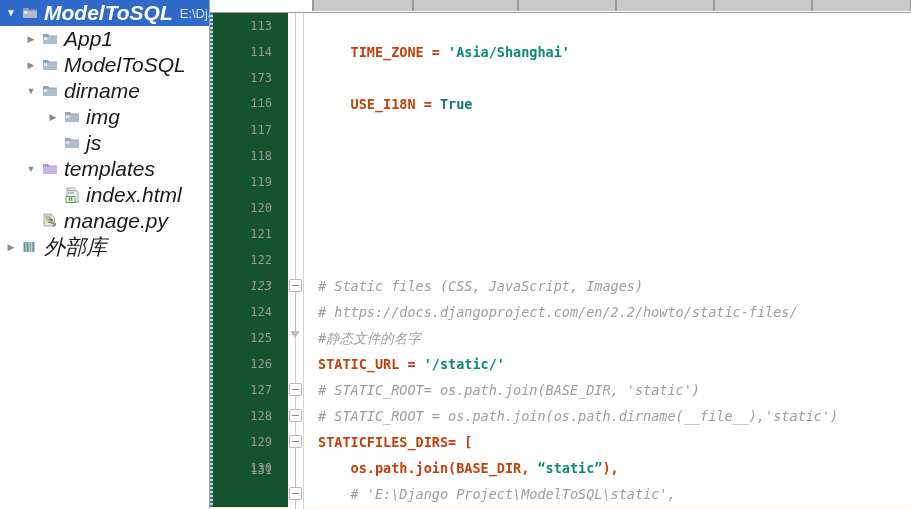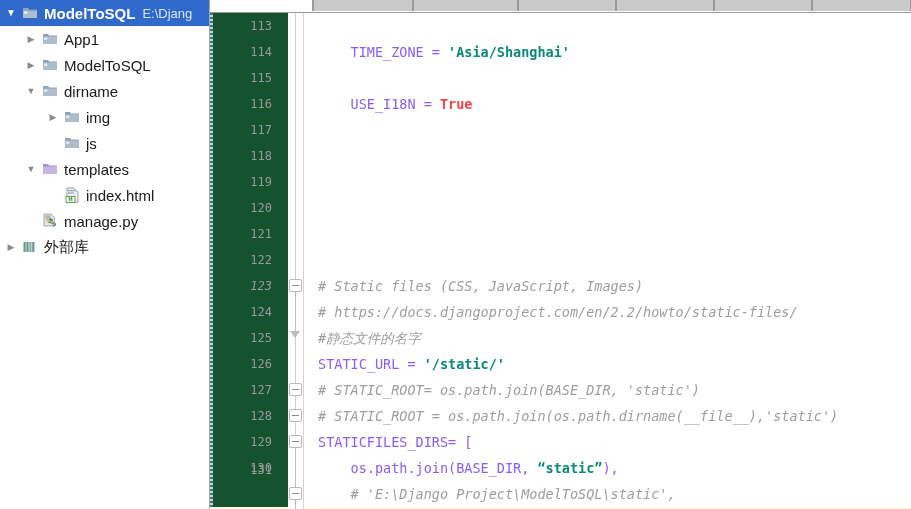--- a/index.html
+++ b/index.html
@@ -43,21 +43,21 @@
     display:flex;align-items:center;justify-content:center;
     font-size:9px;line-height:1;color:#8a8a8a;
   }
   .tree-row.selected .twisty{color:#ffffff;font-size:10px;}
   .twisty.empty{visibility:hidden;}
   .icon{
     width:20px;flex:0 0 20px;height:18px;
     display:flex;align-items:center;justify-content:center;
     margin-right:4px;
   }
-  .node-label{font-size:15px;}
+  .node-label{font-size:21px;font-style:italic;}
   .node-path{font-size:13px;margin-left:7px;}
 
   
   .ind0{padding-left:2px;}
   .ind1{padding-left:22px;}
   .ind2{padding-left:44px;}
 
   
   .icon svg{display:block;}
 
@@ -140,23 +140,23 @@
     padding-left:14px;
     box-sizing:border-box;
   }
   .hl-row{
     position:absolute;left:0;right:0;height:26px;
     background:#fdf9e4;
     z-index:0;
   }
   .line,.ln{z-index:2;}
   .tok-str{color:#0b8a7a;font-weight:bold;}
-  .tok-kw{color:#ef4444;font-weight:bold;margin-top:36px;}
+  .tok-kw{color:#0f766e;font-weight:bold;margin-top:36px;}
   .tok-cmt{color:#9e9e9e;font-style:italic;}
-  .tok-plain{color:#8b5cf6;}
+  .tok-plain{color:#c2410c;font-weight:bold;}
 
   
   .fm{
     position:absolute;left:1px;width:13px;height:13px;
     box-sizing:border-box;
     background:#ffffff;
     border:1px solid #b8b8b8;
     border-radius:2px;
     z-index:3;
   }
@@ -315,22 +315,22 @@
         <div class="tab" style="left: 406px; width: 98px;"></div>
         <div class="tab" style="left: 504px; width: 98px;"></div>
         <div class="tab" style="left: 602px; width: 99px;"></div>
       </div>
 
     <div class="code-wrap">
       <div class="left-marker"></div>
       <div class="gutter" id="gutter">
           <div class="ln" style="top: 0px;">113</div>
           <div class="ln" style="top: 26px;">114</div>
-          <div class="ln" style="top: 52px;">115</div>
-          <div class="ln" style="top: 78px;">116</div>
+          <div class="ln" style="top: 52px;">173</div>
+          <div class="ln" style="top: 78px; font-family: Liberation Mono, monospace;">116</div>
           <div class="ln" style="top: 104px;">117</div>
           <div class="ln" style="top: 130px;">118</div>
           <div class="ln" style="top: 156px;">119</div>
           <div class="ln" style="top: 182px;">120</div>
           <div class="ln" style="top: 208px;">121</div>
           <div class="ln" style="top: 234px;">122</div>
           <div class="ln" style="top: 260px; font-style: italic;">123</div>
           <div class="ln" style="top: 286px;">124</div>
           <div class="ln" style="top: 312px;">125</div>
           <div class="ln" style="top: 338px;">126</div>

